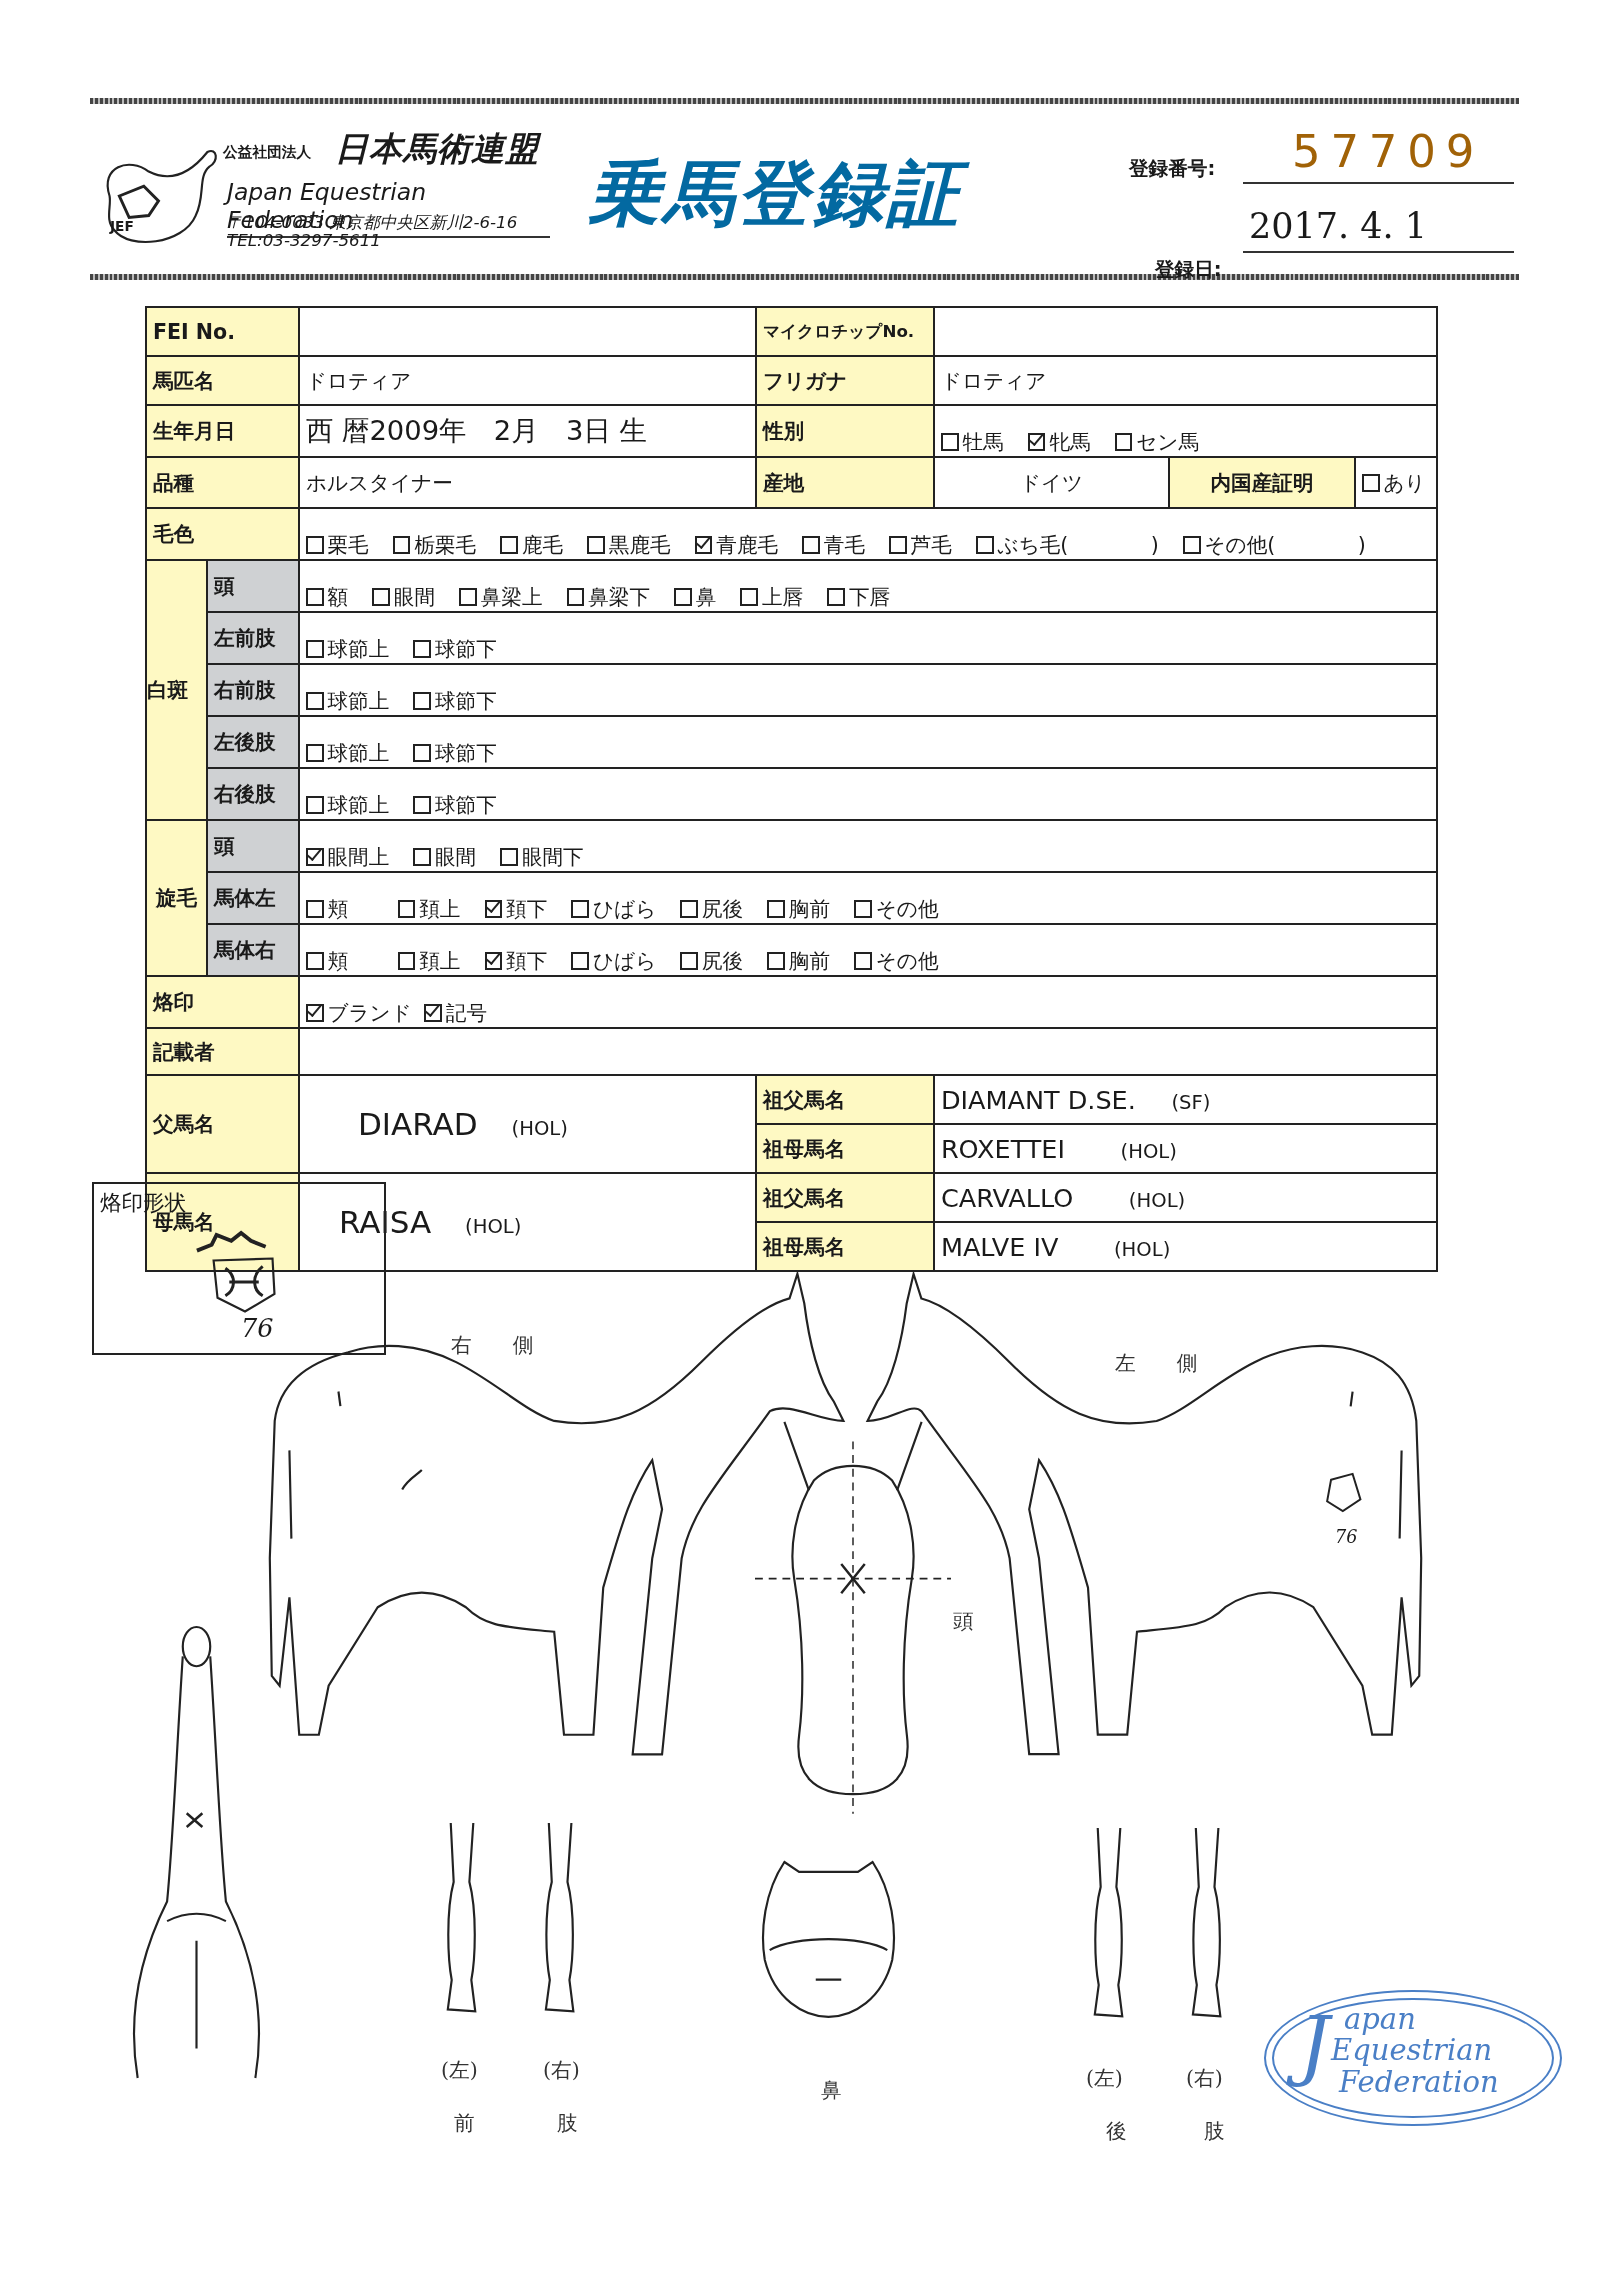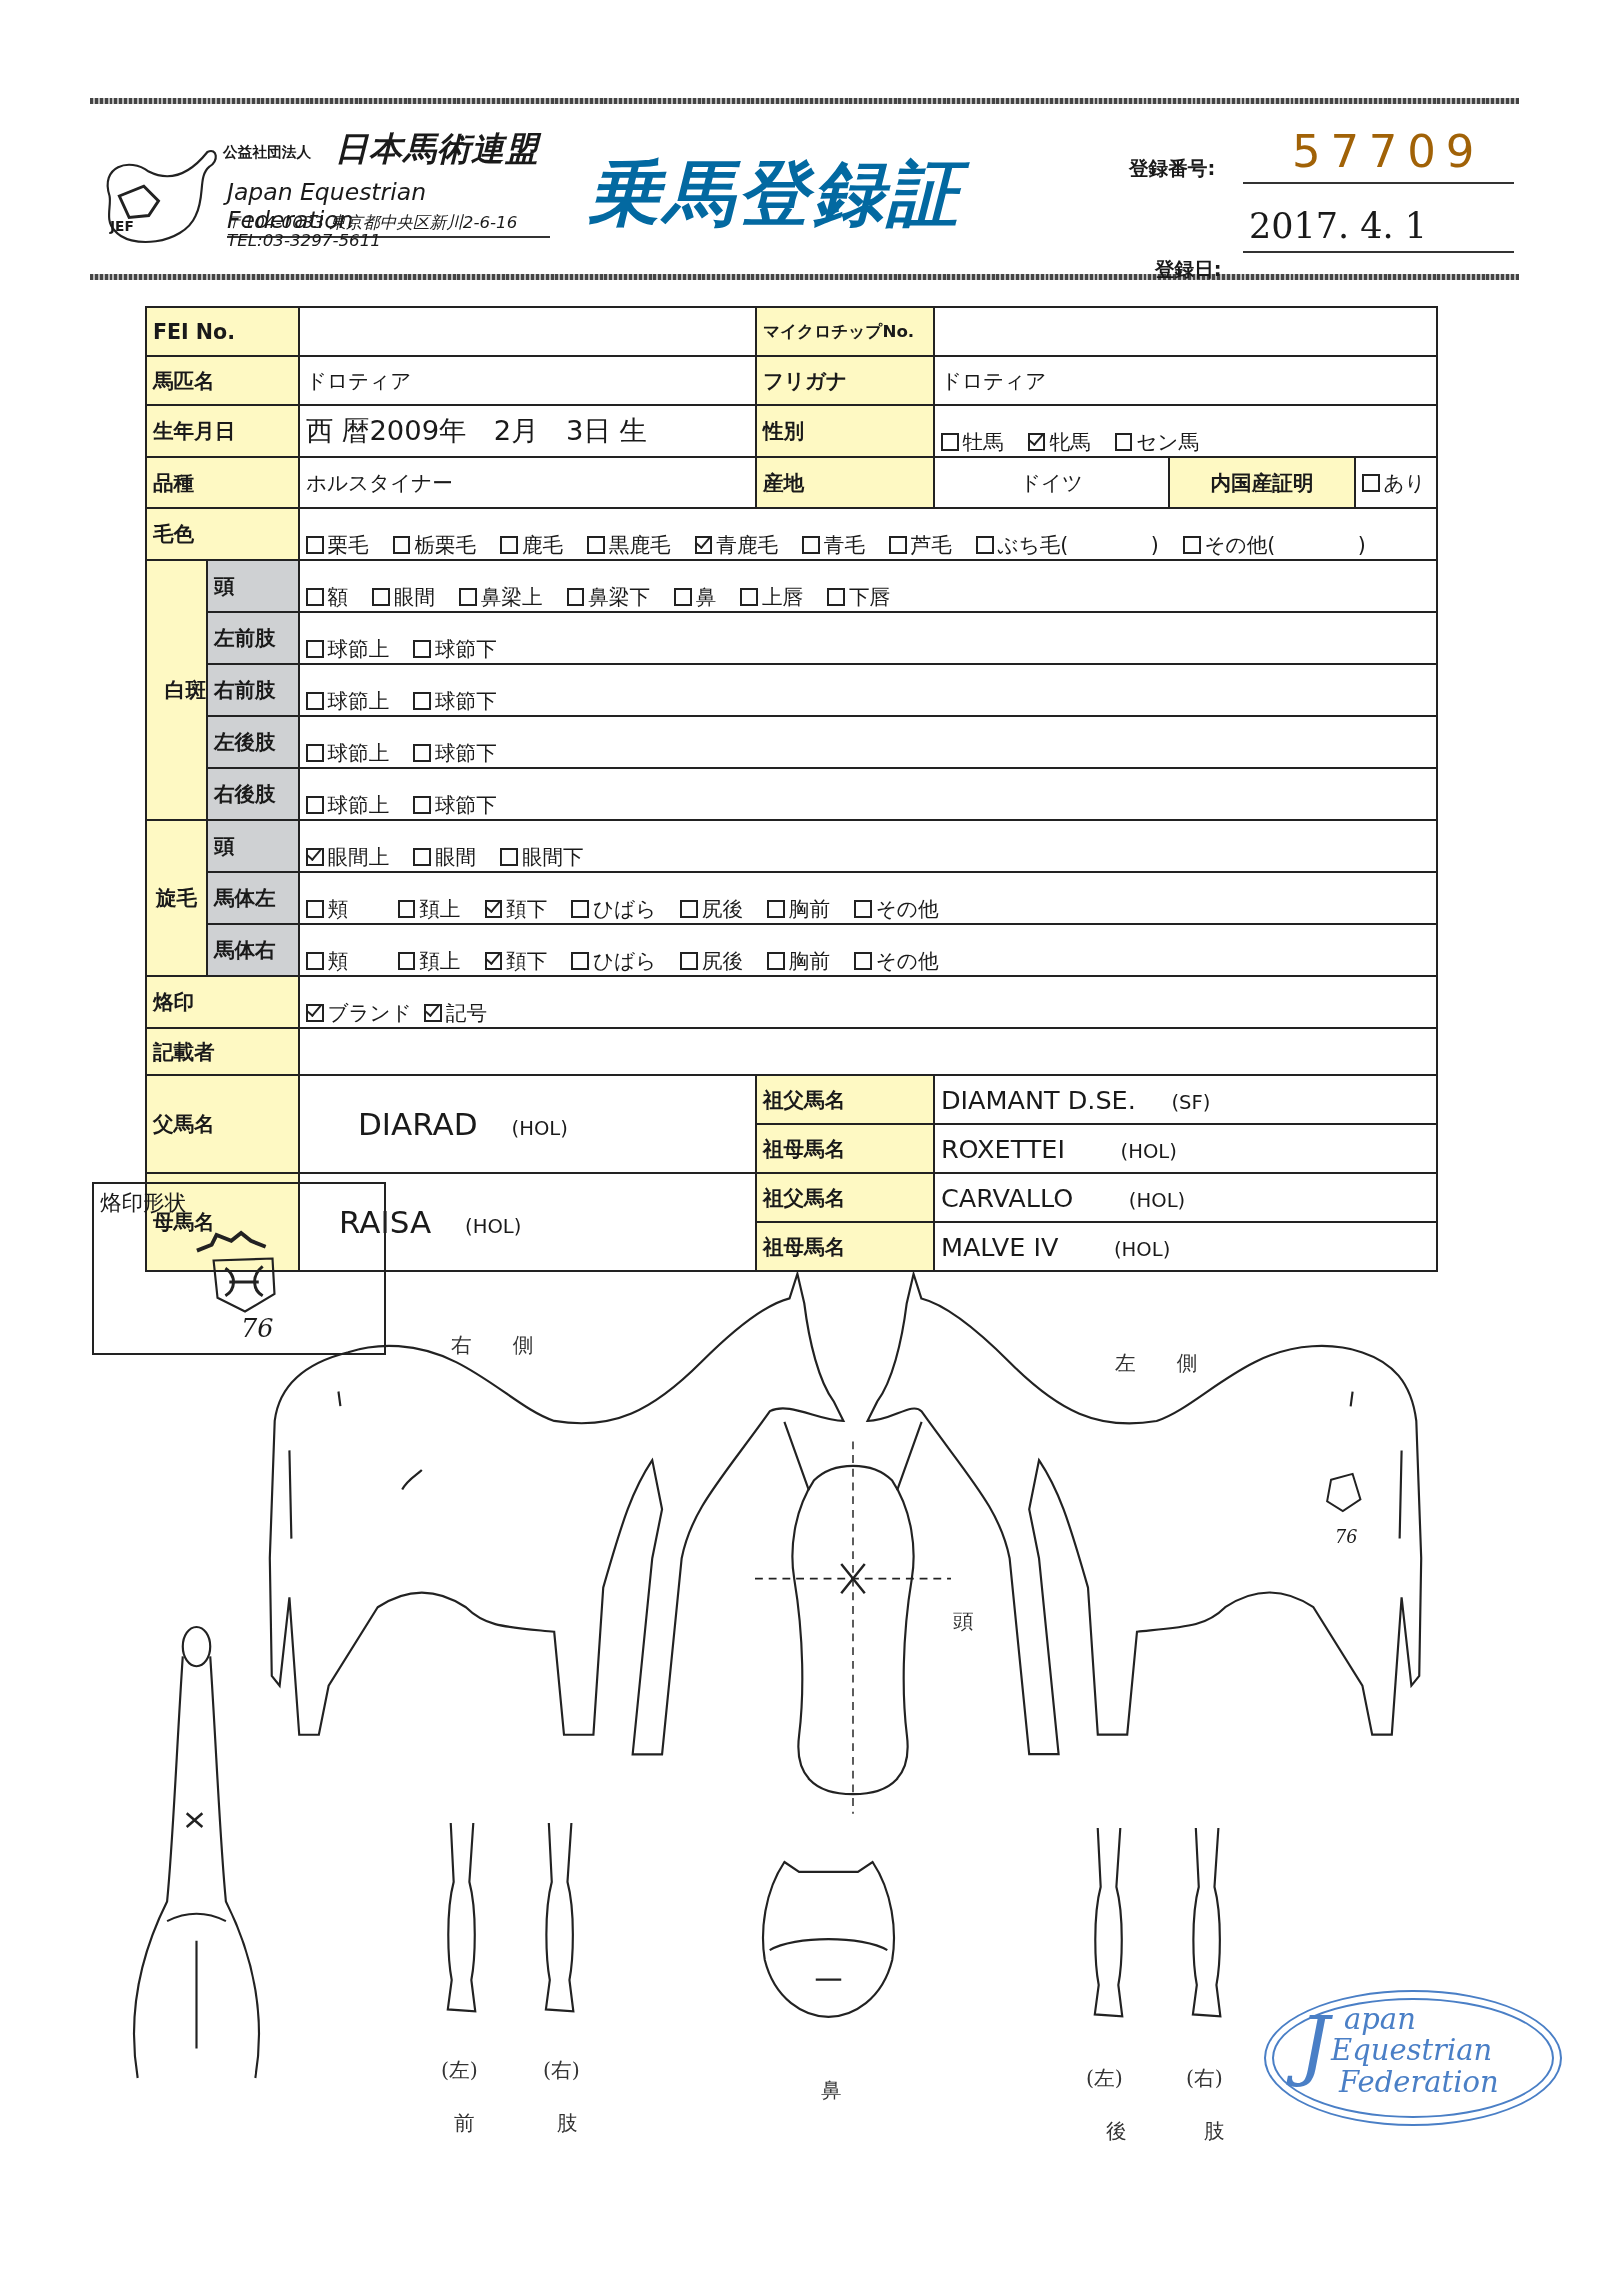--- a/index.html
+++ b/index.html
@@ -110,21 +110,21 @@
       <span class="opt"><span class="cb"></span><span>黒鹿毛</span></span>
       <span class="opt"><span class="cb on"></span><span>青鹿毛</span></span>
       <span class="opt"><span class="cb"></span><span>青毛</span></span>
       <span class="opt"><span class="cb"></span><span>芦毛</span></span>
       <span class="opt"><span class="cb"></span><span>ぶち毛(　　　　)</span></span>
       <span class="opt"><span class="cb"></span><span>その他(　　　　)</span></span>
     </td>
   </tr>
 
   <tr>
-    <td class="lab" rowspan="5" style="text-align:right;padding:0">白斑</td>
+    <td class="lab" rowspan="5" style="text-align:left;padding:0">白斑</td>
     <td class="sub">頭</td>
     <td colspan="5">
       <span class="opt"><span class="cb"></span><span>額</span></span>
       <span class="opt"><span class="cb"></span><span>眼間</span></span>
       <span class="opt"><span class="cb"></span><span>鼻梁上</span></span>
       <span class="opt"><span class="cb"></span><span>鼻梁下</span></span>
       <span class="opt"><span class="cb"></span><span>鼻</span></span>
       <span class="opt"><span class="cb"></span><span>上唇</span></span>
       <span class="opt"><span class="cb"></span><span>下唇</span></span>
     </td>

